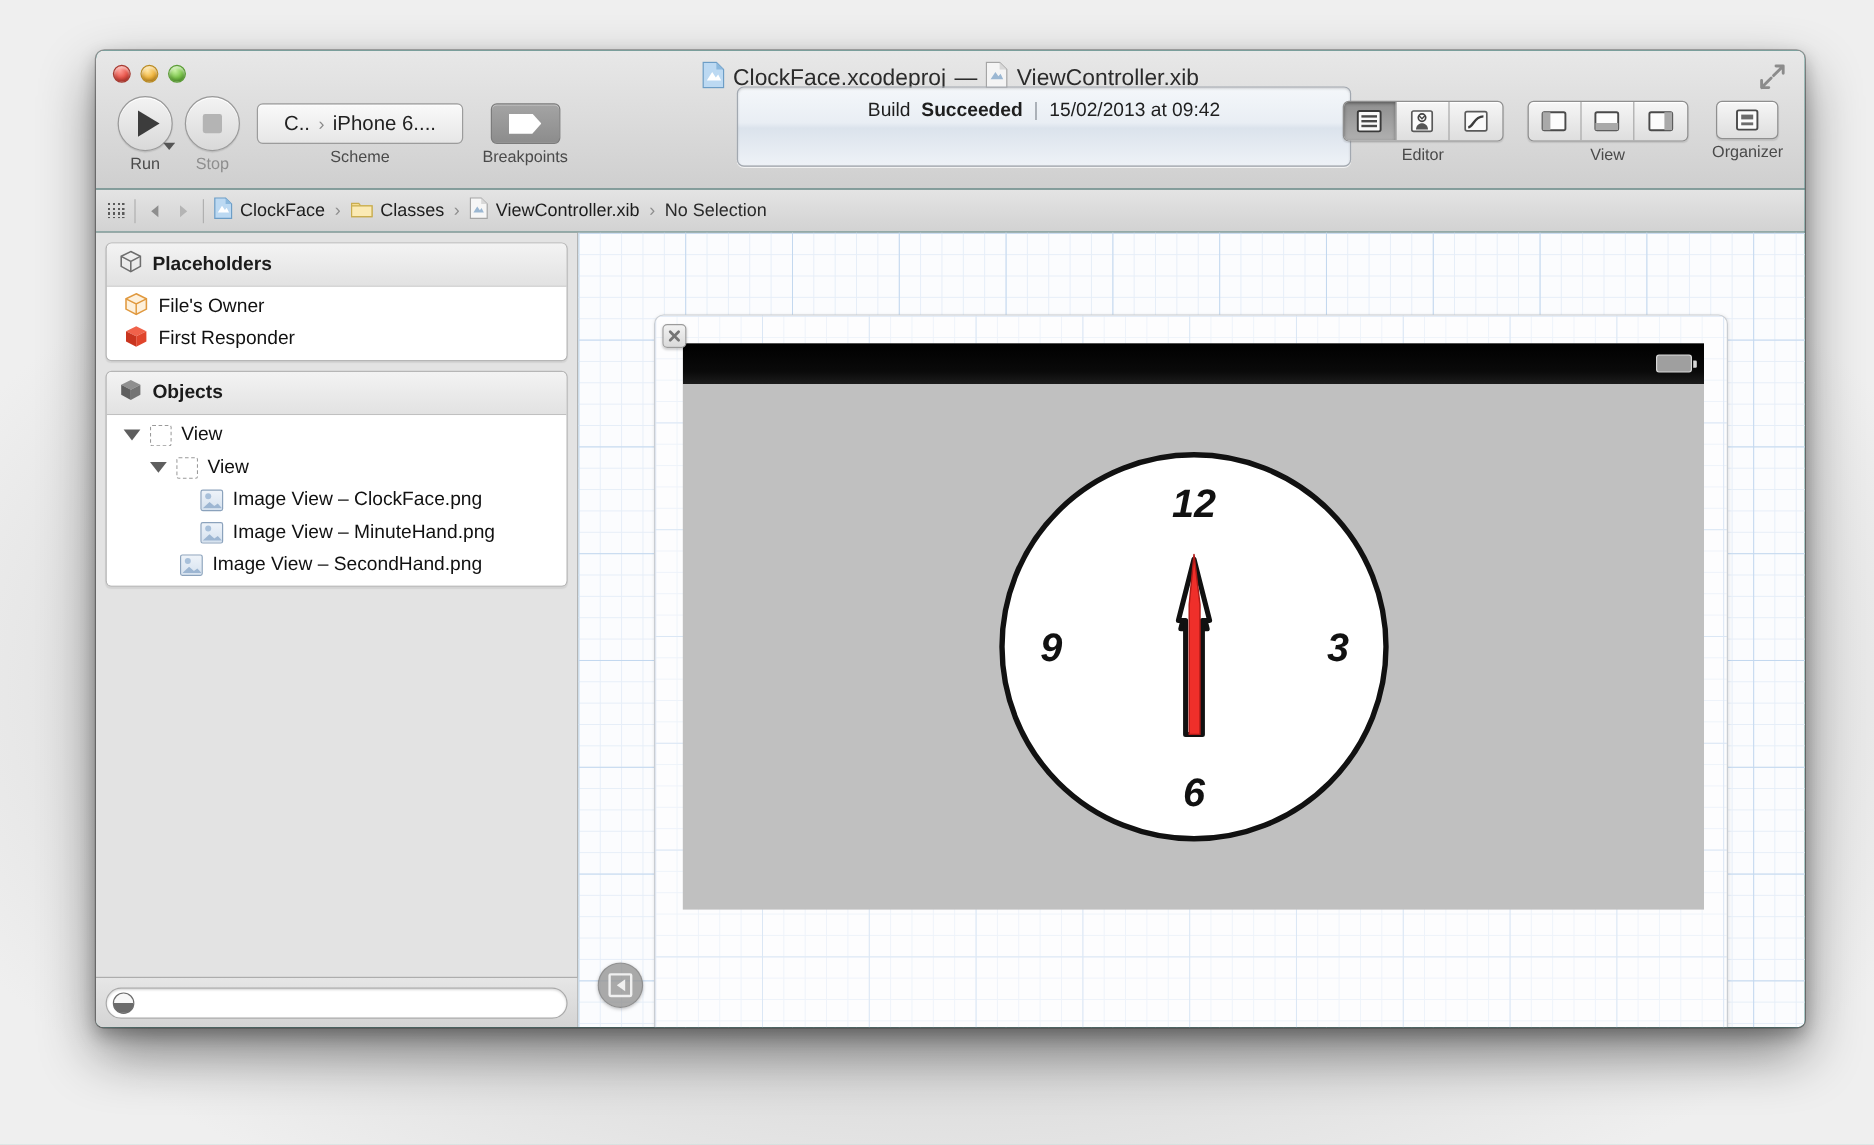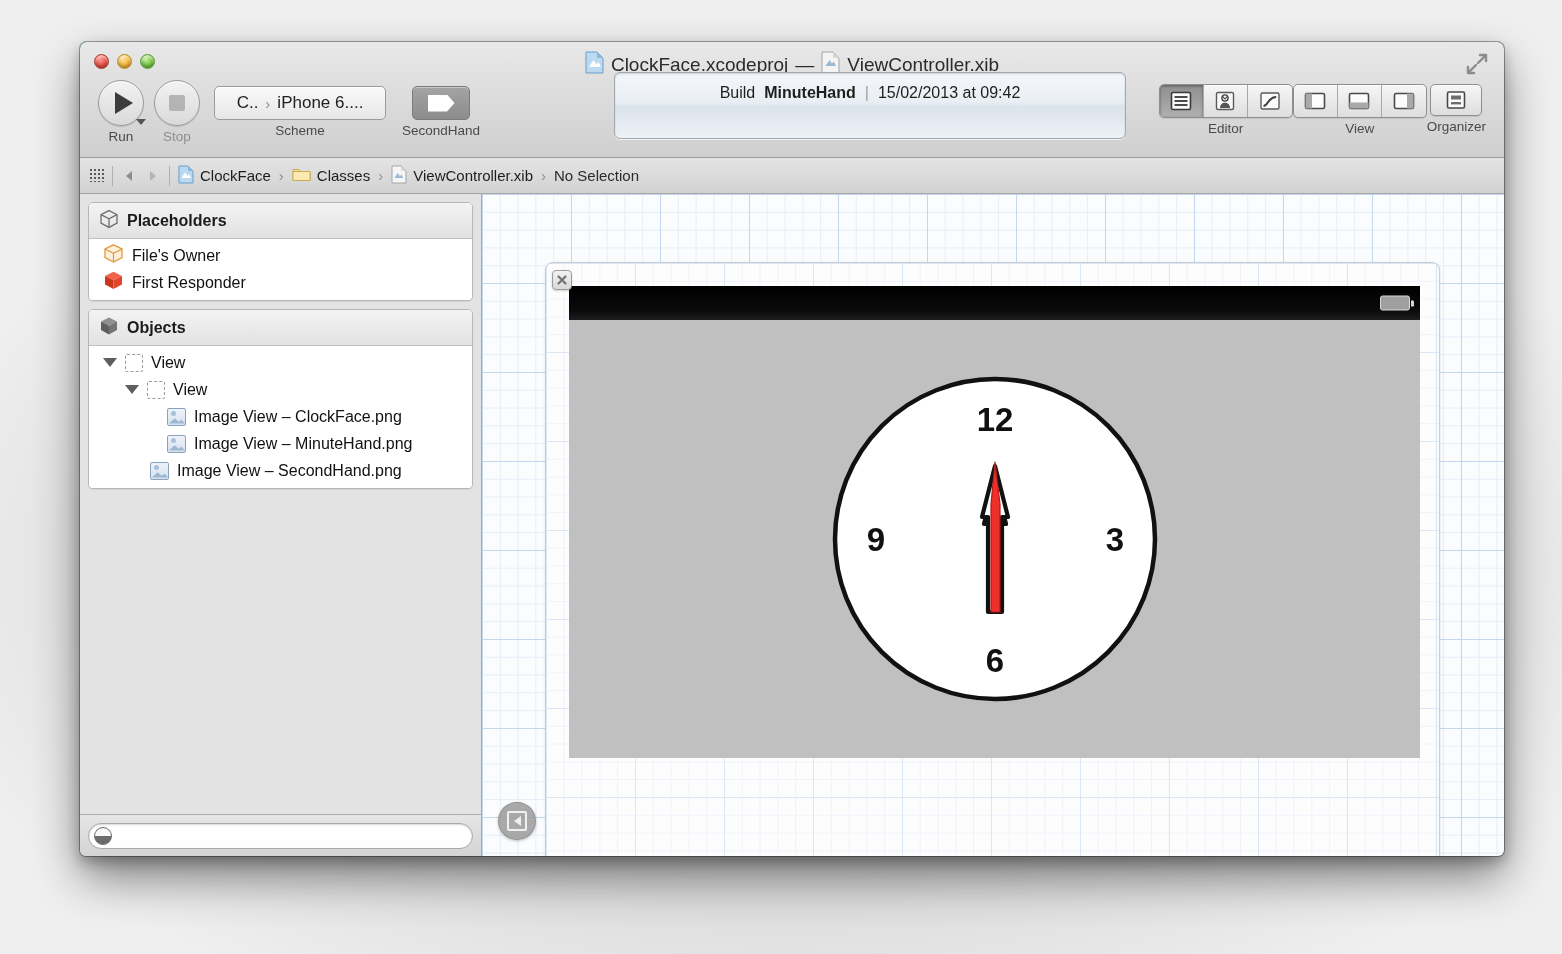--- a/index.html
+++ b/index.html
@@ -181,20 +181,21 @@
   }
   .status-line b { font-weight: bold; }
   .status-div { color: #9aa0a8; }
 
   
   .tb-right {
     position: absolute;
     right: 18px; top: 38px;
     display: flex;
     align-items: flex-start;
+    gap: 20px;
     justify-content: space-between;
   }
   .seg-group {
     display: flex;
     border: 1px solid #8f8f8f;
     border-radius: 5px;
     overflow: hidden;
     background: linear-gradient(to bottom, #f6f6f6, #dedede);
     box-shadow: inset 0 1px 0 #fff, 0 1px 1px rgba(0,0,0,.1);
     margin-top: 4px;
@@ -388,20 +389,21 @@
     border: 1px solid #c9cdd2;
     border-radius: 8px;
     background-color: #fdfdfe;
     background-image:
       linear-gradient(to right, #dbe7f5 1px, transparent 1px),
       linear-gradient(to bottom, #dbe7f5 1px, transparent 1px),
       linear-gradient(to right, #eef3fa 1px, transparent 1px),
       linear-gradient(to bottom, #eef3fa 1px, transparent 1px);
     background-size: 89px 89px, 89px 89px, 17.8px 17.8px, 17.8px 17.8px;
     box-shadow: 0 1px 3px rgba(0,0,0,.10);
+    font-style: italic;
   }
 
   #close-badge {
     position: absolute;
     left: 6px; top: 7px;
     width: 20px; height: 20px;
     border-radius: 4px;
     background: linear-gradient(to bottom, #f2f2f2, #dadada);
     border: 1px solid #9b9b9b;
     box-shadow: 0 1px 2px rgba(0,0,0,.18);
@@ -537,28 +539,28 @@
           <span class="scheme-sep">›</span>
           <span>iPhone 6....</span>
         </div>
         <span class="tb-label">Scheme</span>
       </div>
 
       <div class="tb-item">
         <div class="bp-btn">
           <span class="bp-flag"></span>
         </div>
-        <span class="tb-label">SecondHand</span>
+        <span class="tb-label">Breakpoints</span>
       </div>
     </div>
 
     <div id="status-panel">
       <div class="status-line">
         <span>Build</span>
-        <b>MinuteHand</b>
+        <b>Succeeded</b>
         <span class="status-div">|</span>
         <span>15/02/2013 at 09:42</span>
       </div>
     </div>
 
     <div class="tb-right">
 
       <div class="grp-wrap">
         <div class="seg-group">
           <div class="seg active">

